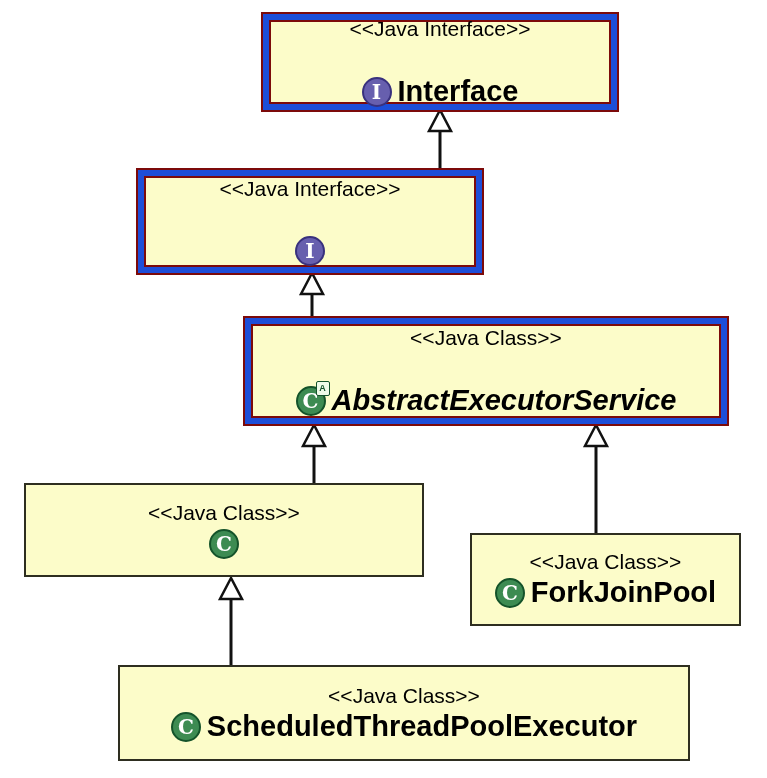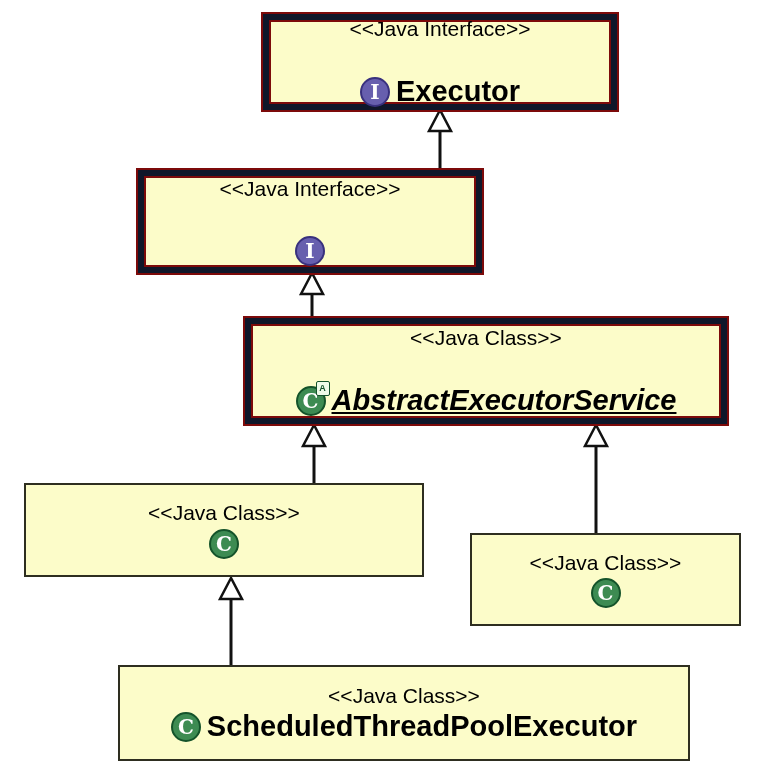--- a/index.html
+++ b/index.html
@@ -24,21 +24,21 @@
     flex-direction: column;
     align-items: center;
     justify-content: center;
     gap: 4px;
     color: #000000;
   }
   .node.plain {
     border: 2px solid #2e2e20;
   }
   .node.highlight {
-    border: 6px solid #0f172a;
+    border: 6px solid #1d4ed8;
     box-shadow: 0 0 0 2px #7c0a0a, inset 0 0 0 2px #7c0a0a;
     gap: 36px;
   }
   .stereotype {
     font-size: 21px;
     line-height: 1.1;
     white-space: nowrap;
   }
   .name-row {
     display: flex;
@@ -46,21 +46,20 @@
     gap: 6px;
   }
   .name {
     font-size: 29px;
     font-weight: bold;
     line-height: 1.1;
     white-space: nowrap;
   }
   .name.abstract {
     font-style: italic;
-    text-decoration: underline;
   }
   
   .icon {
     position: relative;
     width: 30px;
     height: 30px;
     border-radius: 50%;
     display: inline-flex;
     align-items: center;
     justify-content: center;
@@ -144,21 +143,21 @@
     <g>
       <line x1="231" y1="665" x2="231" y2="599" stroke="#111111" stroke-width="3"></line>
       <polygon points="231,578 220,599 242,599" fill="#ffffff" stroke="#111111" stroke-width="2.5"></polygon>
     </g>
   </svg>
 
   <div class="node highlight" id="node-executor">
     <div class="stereotype">&lt;&lt;Java Interface&gt;&gt;</div>
     <div class="name-row">
       <span class="icon interface">I</span>
-      <span class="name">Executor</span>
+      <span class="name">Interface</span>
     </div>
   </div>
 
   <div class="node highlight" id="node-executor-service">
     <div class="stereotype">&lt;&lt;Java Interface&gt;&gt;</div>
     <div class="name-row">
       <span class="icon interface">I</span>
     </div>
   </div>
 
@@ -174,20 +173,21 @@
     <div class="stereotype">&lt;&lt;Java Class&gt;&gt;</div>
     <div class="name-row">
       <span class="icon jclass">C</span>
     </div>
   </div>
 
   <div class="node plain" id="node-fork-join-pool">
     <div class="stereotype">&lt;&lt;Java Class&gt;&gt;</div>
     <div class="name-row">
       <span class="icon jclass">C</span>
+      <span class="name">ForkJoinPool</span>
     </div>
   </div>
 
   <div class="node plain" id="node-scheduled-thread-pool-executor">
     <div class="stereotype">&lt;&lt;Java Class&gt;&gt;</div>
     <div class="name-row">
       <span class="icon jclass">C</span>
       <span class="name">ScheduledThreadPoolExecutor</span>
     </div>
   </div>

